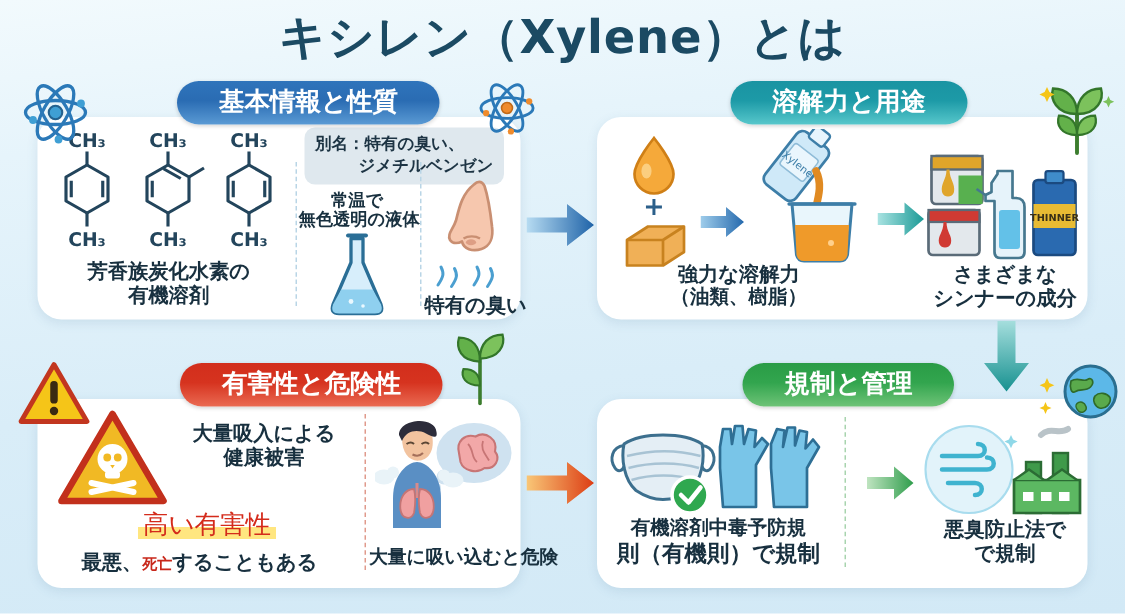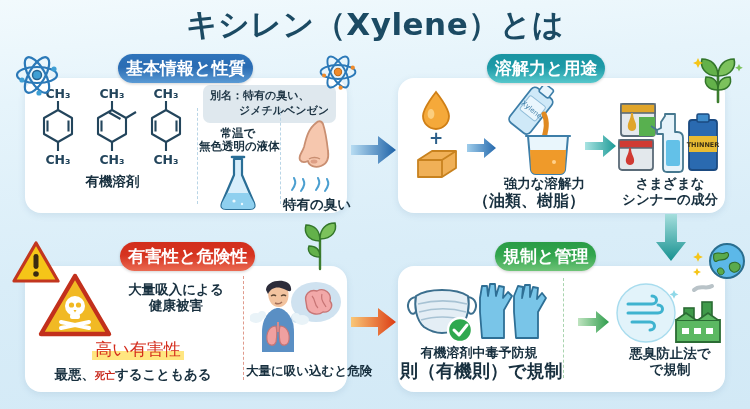--- a/index.html
+++ b/index.html
@@ -33,21 +33,21 @@
   #panel-hazard   { left: 25px;  top: 266px; width: 322px; height: 126px; }
   #panel-regulation{ left: 398px; top: 266px; width: 327px; height: 126px; }
 
   
   .badge {
     position: absolute;
     height: 29px; line-height: 29px;
     border-radius: 15px;
     color: #fff; font-size: 17px; font-weight: 700;
     text-align: center;
-    padding: 0 8px;
+    padding: 0 28px;
     white-space: nowrap;
     box-shadow: 0 1px 3px rgba(0,0,0,0.18);
     z-index: 6;
   }
   #badge-basic {
     left: 118px; top: 54px;
     background: linear-gradient(180deg, #2f74bb 0%, #2a6cb3 45%, #5a9ad4 100%);
   }
   #badge-solvency {
     left: 487px; top: 54px;
@@ -62,21 +62,21 @@
     background: linear-gradient(180deg, #2a9c46 0%, #32a54e 45%, #6ec377 100%);
     text-align: center;
   }
 
   
   .cell { position: absolute; text-align: center; }
   .caption {
     font-size: 13.5px; font-weight: 700; color: #18303f;
     line-height: 1.15; white-space: nowrap;
   }
-  .caption.small { font-size: 16px; }
+  .caption.small { font-size: 13px; }
   .caption.tiny  { font-size: 11.5px; }
 
   .vdivider {
     position: absolute; width: 0;
     border-left: 1.6px dashed #b9d5e6;
   }
   .vdivider.red { border-left-color: #e09a8c; }
   .vdivider.green { border-left-color: #a8d4ae; }
 
   
@@ -194,20 +194,21 @@
       <text x="28" y="10">CH₃</text>
         <text x="28" y="76">CH₃</text>
       <text x="82" y="10">CH₃</text>
         <text x="82" y="76">CH₃</text>
       <text x="136" y="10">CH₃</text>
         <text x="136" y="76">CH₃</text>
     </g>
   </svg>
 </div>
 <div class="cell" style="left:30px; top:174px; width:165px;">
+  <div class="caption">芳香族炭化水素の</div>
   <div class="caption">有機溶剤</div>
 </div>
 
 <div class="vdivider" style="left:197px; top:108px; height:96px;"></div>
 
 <div class="alias-box" style="left:203px; top:85px; width:133px;">
   <span>別名：特有の臭い、</span>
   <span class="l2">ジメチルベンゼン</span>
 </div>
 
@@ -289,21 +290,21 @@
 
     <path d="M46 28 C50 36 48 44 46 52" stroke="#e08a22" stroke-width="5" fill="none" stroke-linecap="round"></path>
 
     <path d="M30 50 L70 50 L67 84 Q66 88 62 88 L38 88 Q34 88 33 84 Z" fill="#e9f6fc" stroke="#3d7ea8" stroke-width="2" stroke-linejoin="round"></path>
     <path d="M32 64 L68 64 L67 84 Q66 88 62 88 L38 88 Q34 88 33 84 Z" fill="#ef9a2a"></path>
     <path d="M28 50 L72 50" stroke="#3d7ea8" stroke-width="2.2" stroke-linecap="round"></path>
     <circle cx="56" cy="76" r="2" fill="#ffd08c"></circle>
   </svg>
 </div>
 
-<div class="cell" style="left:400px; top:176px; width:185px;text-align:right;">
+<div class="cell" style="left:400px; top:176px; width:185px;">
   <div class="caption">強力な溶解力</div>
   <div class="caption small">（油類、樹脂）</div>
 </div>
 
 <svg class="arrow" style="left:585px; top:134px;" width="32" height="24" viewBox="0 0 32 24">
   <defs>
       <linearGradient id="gradTealA" x1="0" y1="0" x2="1" y2="0">
     <stop offset="0%" stop-color="#a9e3e2"></stop>
         <stop offset="100%" stop-color="#1b9a96"></stop>
   </linearGradient>
@@ -441,21 +442,21 @@
     <path d="M50 48 L55 53 L63 43" stroke="#ffffff" stroke-width="3" fill="none" stroke-linecap="round" stroke-linejoin="round"></path>
 
     <g fill="#79c5e8" stroke="#2e6f95" stroke-width="1.8" stroke-linejoin="round">
       <path d="M76 16 L78 4 L83 4 L84 14 L86 2 L91 2 L92 14 L95 4 L100 5 L99 16 L104 10 L108 14 L100 28 L100 56 L78 56 L76 30 Z"></path>
       <path d="M110 14 L114 4 L119 5 L118 16 L121 3 L126 3 L126 15 L129 5 L134 6 L133 17 L138 11 L142 16 L134 30 L134 56 L112 56 L110 30 Z"></path>
     </g>
   </svg>
 </div>
 <div class="cell" style="left:400px; top:346px; width:158px;">
   <div class="caption" style="font-size:13px;">有機溶剤中毒予防規</div>
-  <div class="caption" style="font-size:18px;">則（有機則）で規制</div>
+  <div class="caption" style="font-size:15px;">則（有機則）で規制</div>
 </div>
 
 <div class="vdivider green" style="left:563px; top:278px; height:100px;"></div>
 
 <svg class="arrow" style="left:578px; top:310px;" width="32" height="24" viewBox="0 0 32 24">
   <defs>
       <linearGradient id="gradGreenA" x1="0" y1="0" x2="1" y2="0">
     <stop offset="0%" stop-color="#bfe4c0"></stop>
         <stop offset="100%" stop-color="#2f9d4c"></stop>
   </linearGradient>

